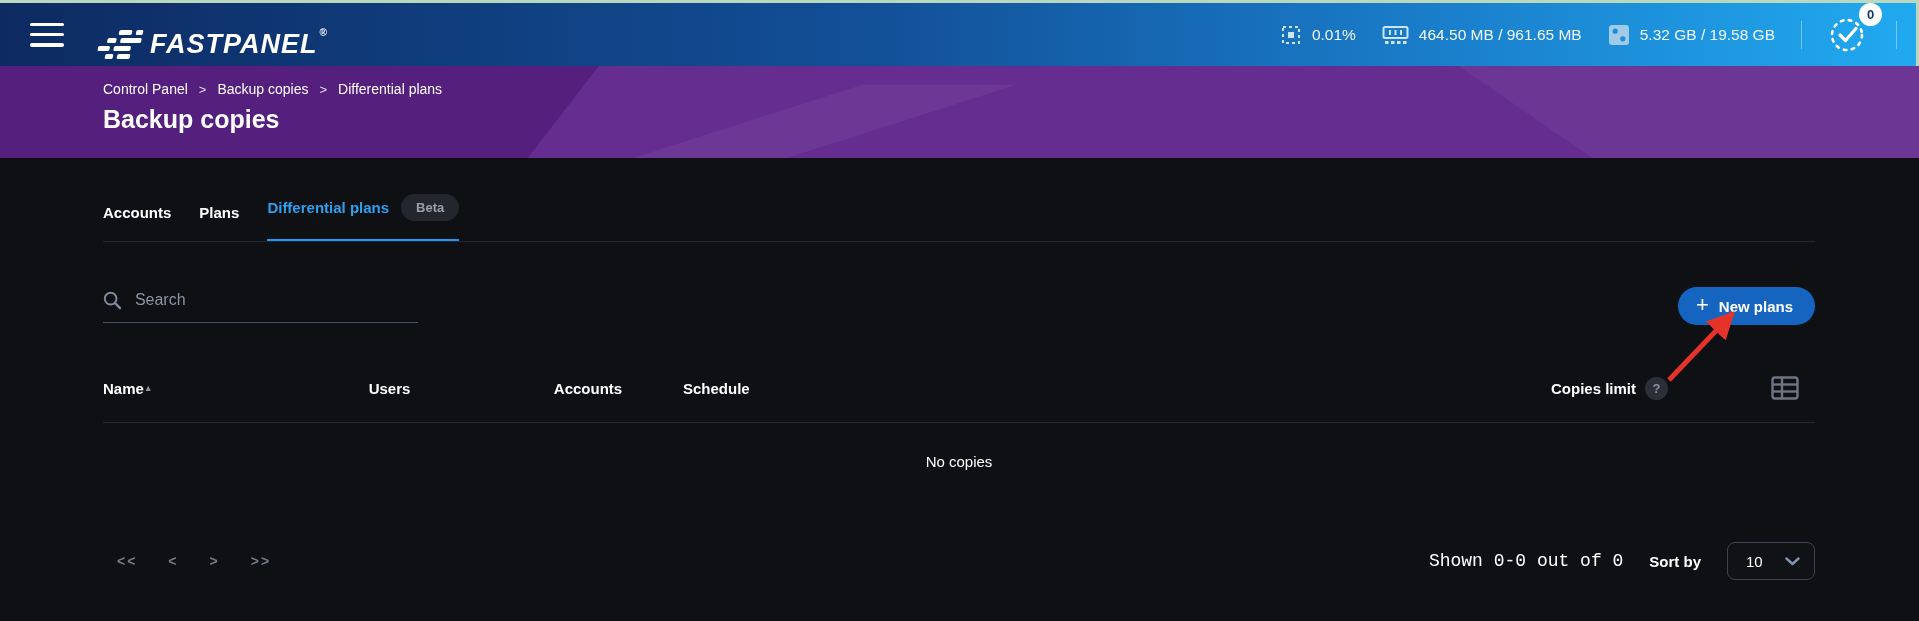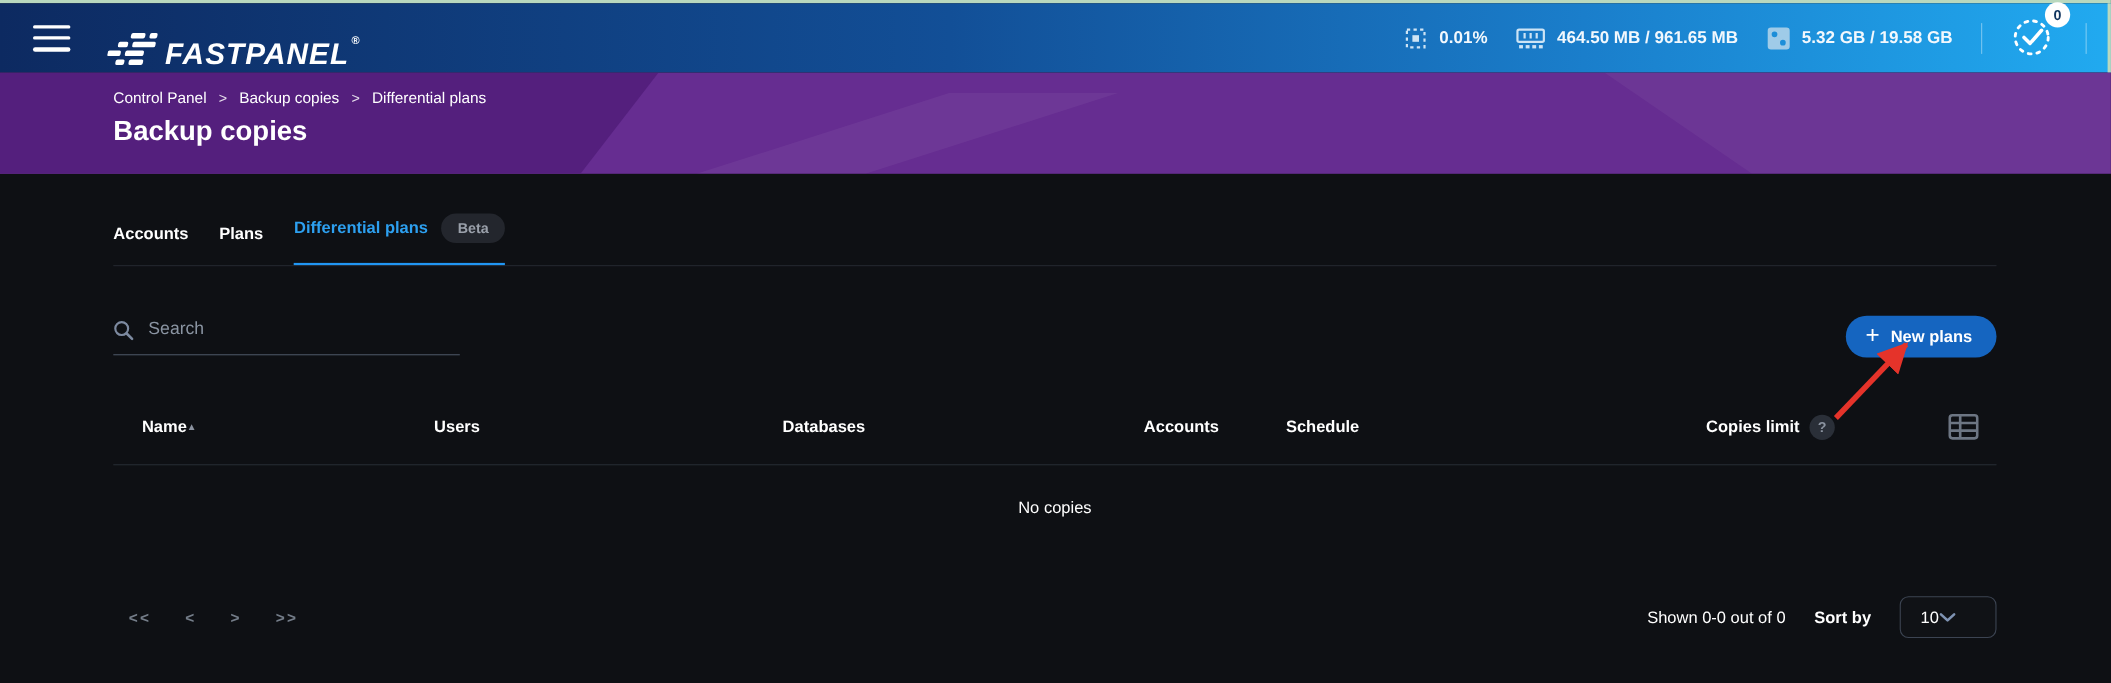--- a/index.html
+++ b/index.html
@@ -12,28 +12,28 @@
   
   .topbar {
     height:63px; width:100%;
     background:linear-gradient(90deg,#0d2a61 0%,#124f97 45%,#1a7ecb 75%,#21aaf0 100%);
     display:flex; align-items:center; padding:0 22px 0 30px;
     color:#fff; position:relative;
   }
   .topbar::after { content:""; position:absolute; right:0; top:0; width:3px; height:63px; background:#b9d8be; }
   .hamburger { width:34px; height:24px; display:flex; flex-direction:column; justify-content:space-between; cursor:pointer; }
   .hamburger span { display:block; height:3.5px; background:#fff; border-radius:2px; }
-  .logo-wrap { display:flex; align-items:flex-end; margin-left:34px; cursor:pointer;margin-top:24px; }
+  .logo-wrap { display:flex; align-items:flex-start; margin-left:34px; cursor:pointer;margin-top:24px; }
   .logo-icon { margin-right:8px; transform:skewX(-12deg); }
   .logo-icon rect { fill:#fff; }
   .logo-text { font-size:27px; font-weight:bold; font-style:italic; letter-spacing:1px; color:#fff; }
   .logo-reg { font-size:10px; vertical-align:top; position:relative; top:-2px; left:2px; font-style:normal; }
 
   .topbar-right { margin-left:auto; display:flex; align-items:center; gap:26px; }
-  .stat { display:flex; align-items:center; gap:10px; font-size:15.5px; font-weight:bold; color:#f2f8fd; }
+  .stat { display:flex; align-items:center; gap:10px; font-size:15.5px; font-weight:normal; color:#f2f8fd; }
   .stat svg { display:block; }
   .tb-divider { width:1px; height:28px; background:rgba(255,255,255,.4); }
   .bell-wrap { position:relative; cursor:pointer; }
   .badge {
     position:absolute; top:-8px; right:-12px; min-width:23px; height:23px; border-radius:50%;
     background:#fff; color:#11355f; font-size:13px; font-weight:bold;
     display:flex; align-items:center; justify-content:center;
   }
   .user-wrap { display:flex; align-items:center; gap:14px; cursor:pointer; }
   .username { font-size:16px; color:#fff; }
@@ -70,42 +70,42 @@
   .search-box input::placeholder { color:#8a94a2; }
   .btn-new-plan {
     display:flex; align-items:center; gap:10px; background:#1565c0; color:#fff; border:none;
     height:38px; padding:0 22px 0 18px; border-radius:19px; font-size:15px; font-weight:bold; cursor:pointer;
     font-family:"Liberation Sans", sans-serif;
   }
   .btn-new-plan .plus { font-size:22px; font-weight:normal; line-height:1; position:relative; top:-1px; }
 
   .table-head { margin-top:50px; display:flex; align-items:center; padding-bottom:22px; border-bottom:1px solid #262b33; color:#fff; font-size:15px; font-weight:bold; }
   .th { cursor:pointer; }
-  .th-name { width:183px; display:flex; align-items:center; gap:0;margin-left:26px; }
+  .th-name { width:183px; display:flex; align-items:center; gap:0; }
   .sort-asc { font-size:9px; color:#8b93a0; }
   .th-users { width:207px; text-align:center; }
   .th-db { width:460px; text-align:center; }
   .th-account { width:190px; text-align:center; }
   .th-copies { width:291px; display:flex; align-items:center; justify-content:center; gap:9px; }
   .help-circle { width:23px; height:23px; border-radius:50%; background:#2a2f38; color:#8b93a0; font-size:13px; font-weight:bold; display:flex; align-items:center; justify-content:center; cursor:pointer; }
   .th-schedule { flex:1; text-align:left; }
   .th-grid { width:60px; display:flex; justify-content:flex-end; padding-right:16px; }
   .grid-icon { cursor:pointer; }
 
   .empty-row { padding:30px 0 26px; text-align:center; color:#fff; font-size:15px; }
 
   .pager { margin-top:46px; display:flex; justify-content:space-between; align-items:center; }
   .pager-btns { display:flex; align-items:center; gap:31px; padding-left:14px; }
   .pg-btn { color:#747d89; font-size:14px; font-weight:bold; letter-spacing:2px; cursor:pointer; }
   .pager-right { display:flex; align-items:center; gap:26px; }
-  .shown-text { color:#fff; font-size:15px; }
+  .shown-text { color:#fff; font-size:18px;font-family:Liberation Mono, monospace; }
   .sortby-label { color:#fff; font-size:15px;font-weight:bold; }
   .page-size-select {
     width:88px; height:38px; border:1px solid #3c4452; border-radius:8px; display:flex; align-items:center;
-    padding:0 14px 0 18px; justify-content:flex-start; cursor:pointer; background:rgba(255,255,255,0.01);
+    padding:0 14px 0 18px; justify-content:space-between; cursor:pointer; background:rgba(255,255,255,0.01);
   }
   .page-size-select .val { color:#fff; font-size:15px; }
 
   
   .arrow-annotation { position:absolute; left:1653px; top:300px; z-index:5; pointer-events:none; }
 </style>
 </head>
 <body>
 
 <div class="top-strip"></div>
@@ -218,21 +218,20 @@
       <span>New plans</span>
     </button>
   </div>
 
   <div class="table-head">
     <div class="th th-name">
       <span>Name</span>
       <span class="sort-asc">▲</span>
     </div>
     <div class="th th-users">Users</div>
-    <div class="th th-db">Databases</div>
     <div class="th th-account">Accounts</div>
     <div class="th th-schedule">Schedule</div>
     <div class="th th-copies">
       <span>Copies limit</span>
       <span class="help-circle">?</span>
     </div>
     <div class="th-grid">
       <svg class="grid-icon" width="28" height="24" viewBox="0 0 28 24">
         <rect x="1.5" y="1.5" width="25" height="21" rx="2.5" fill="none" stroke="#6d7683" stroke-width="2.4"></rect>
         <line x1="1.5" y1="8.5" x2="26.5" y2="8.5" stroke="#6d7683" stroke-width="2.4"></line>

